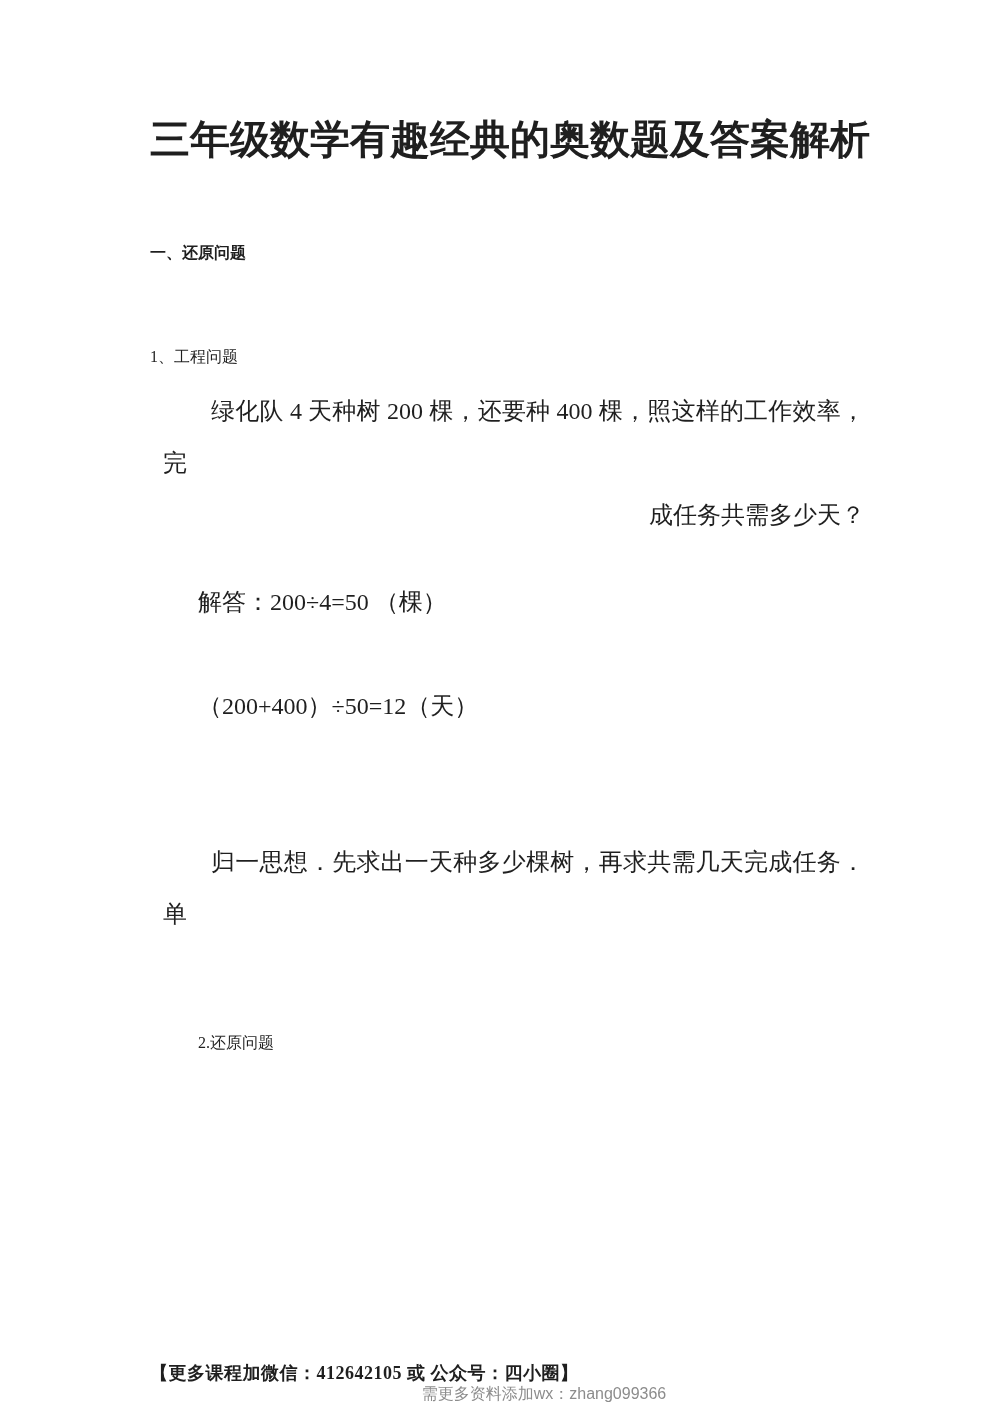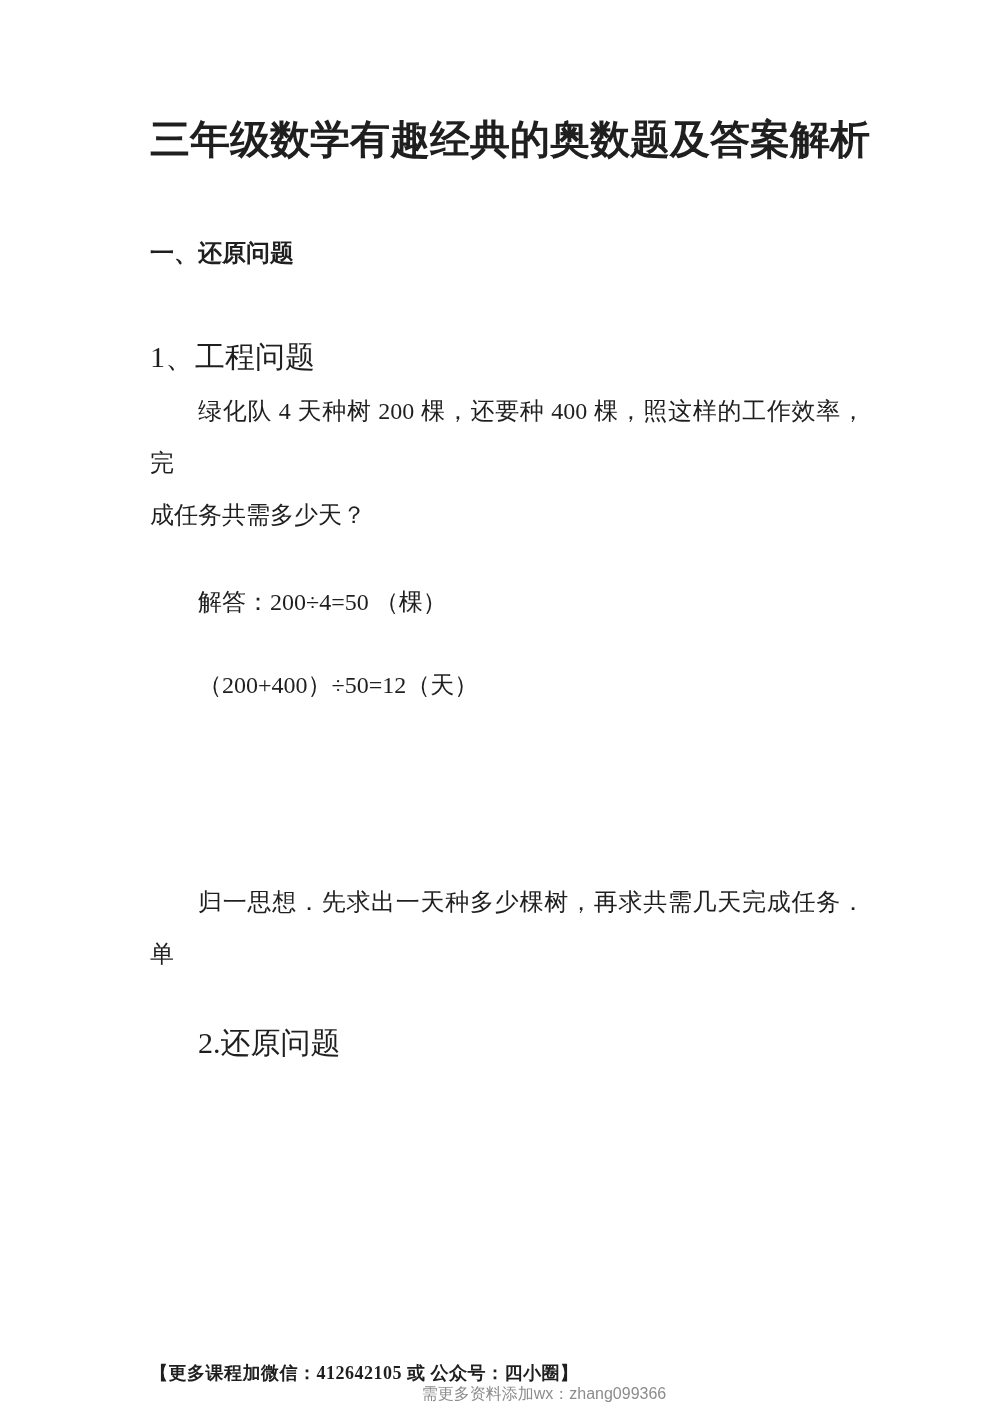--- a/index.html
+++ b/index.html
@@ -22,42 +22,43 @@
     text-align: center;
     font-size: 40px;
     font-weight: 700;
     letter-spacing: 0px;
     line-height: 60px;
     padding-left: 20px;
   }
   .sec-heading {
     top: 238px;
     left: 150px;
-    font-size: 24px;
+    font-size: 16px;
     font-weight: 700;
     line-height: 30px;
   }
   .sub-heading {
     left: 150px;
-    font-size: 30px;
+    font-size: 16px;
     font-weight: 400;
     line-height: 30px;
   }
   .para {
     left: 150px;
     width: 715px;
     font-size: 24px;
     line-height: 52px;
     font-weight: 400;
   }
-  .para .line { display: block; }
+  .para .line { display: block; text-align: right; }
   .para .jline {
     display: block;
     text-align: justify;
     text-align-last: justify;
+    margin-left: 13px;
   }
   .indent { text-indent: 48px; }
   .sol-line {
     left: 150px;
     width: 715px;
     font-size: 24px;
     line-height: 36px;
     text-indent: 48px;
     margin-top: 32px;
   }
@@ -92,24 +93,24 @@
 
   <h3 class="abs sub-heading" style="top:342px;">1、工程问题</h3>
 
   <div class="abs para" style="top:385px;">
     <span class="jline indent">绿化队 4 天种树 200 棵，还要种 400 棵，照这样的工作效率，完</span>
     <span class="line">成任务共需多少天？</span>
   </div>
 
   <div class="abs sol-line" style="top:552px;">解答：200÷4=50 （棵）</div>
 
-  <div class="abs sol-line" style="top:635px;">（200+400）÷50=12（天）</div>
+  <div class="abs sol-line" style="top:656px;">（200+400）÷50=12（天）</div>
 
 
-  <div class="abs para" style="top:876px;">
+  <div class="abs para" style="top:836px;">
     <span class="jline indent">归一思想．先求出一天种多少棵树，再求共需几天完成任务．单</span>
   </div>
 
   <h3 class="abs sub-heading" style="top:1028px; left:198px;">2.还原问题</h3>
 
 
   <div class="abs footer-promo">【更多课程加微信：412642105 或 公众号：四小圈】</div>
 
   <div class="abs watermark">需更多资料添加wx：zhang099366</div>
 

